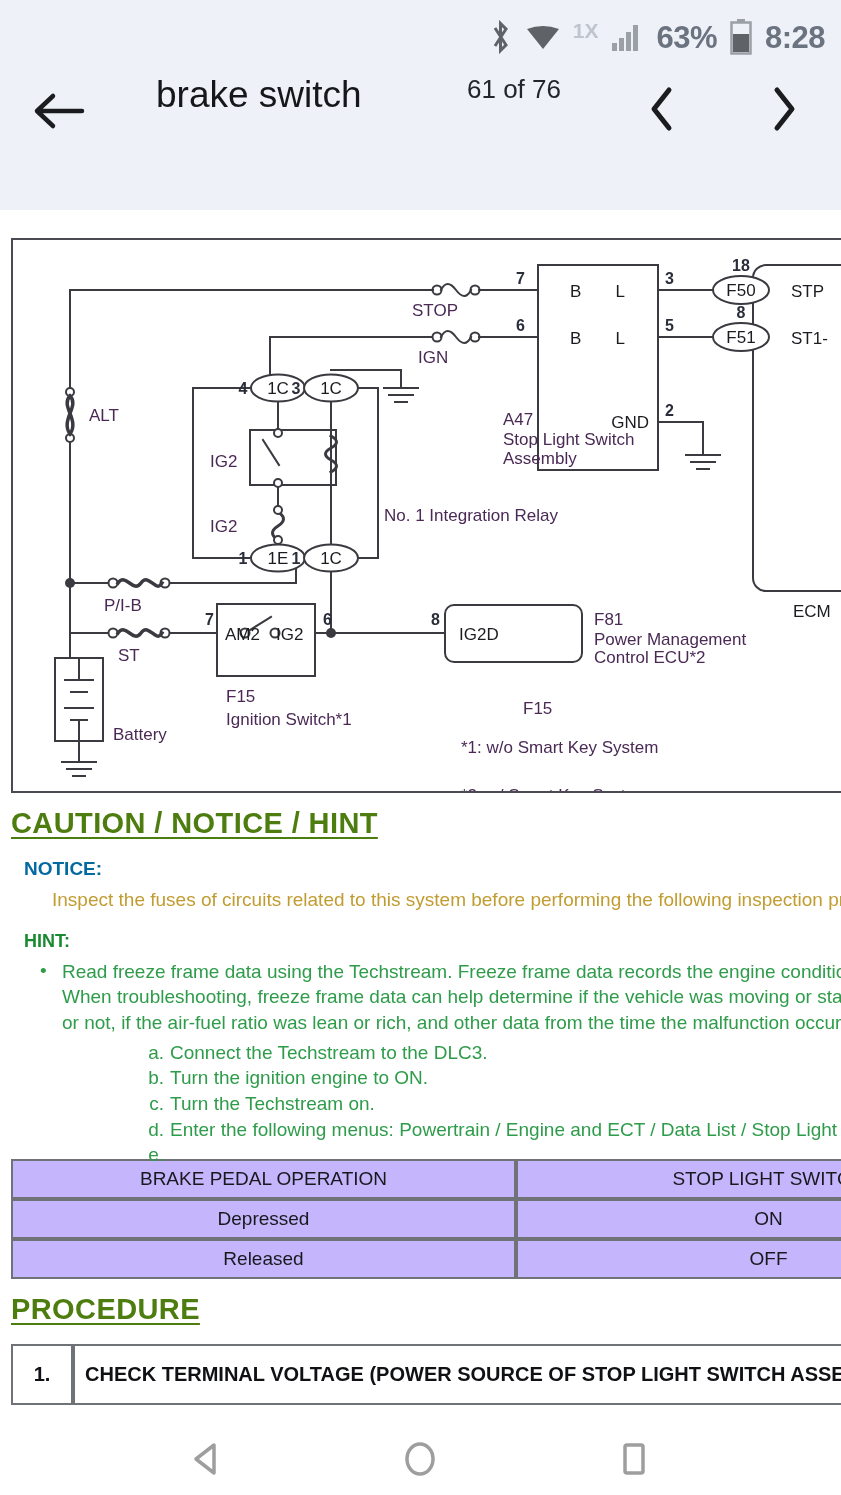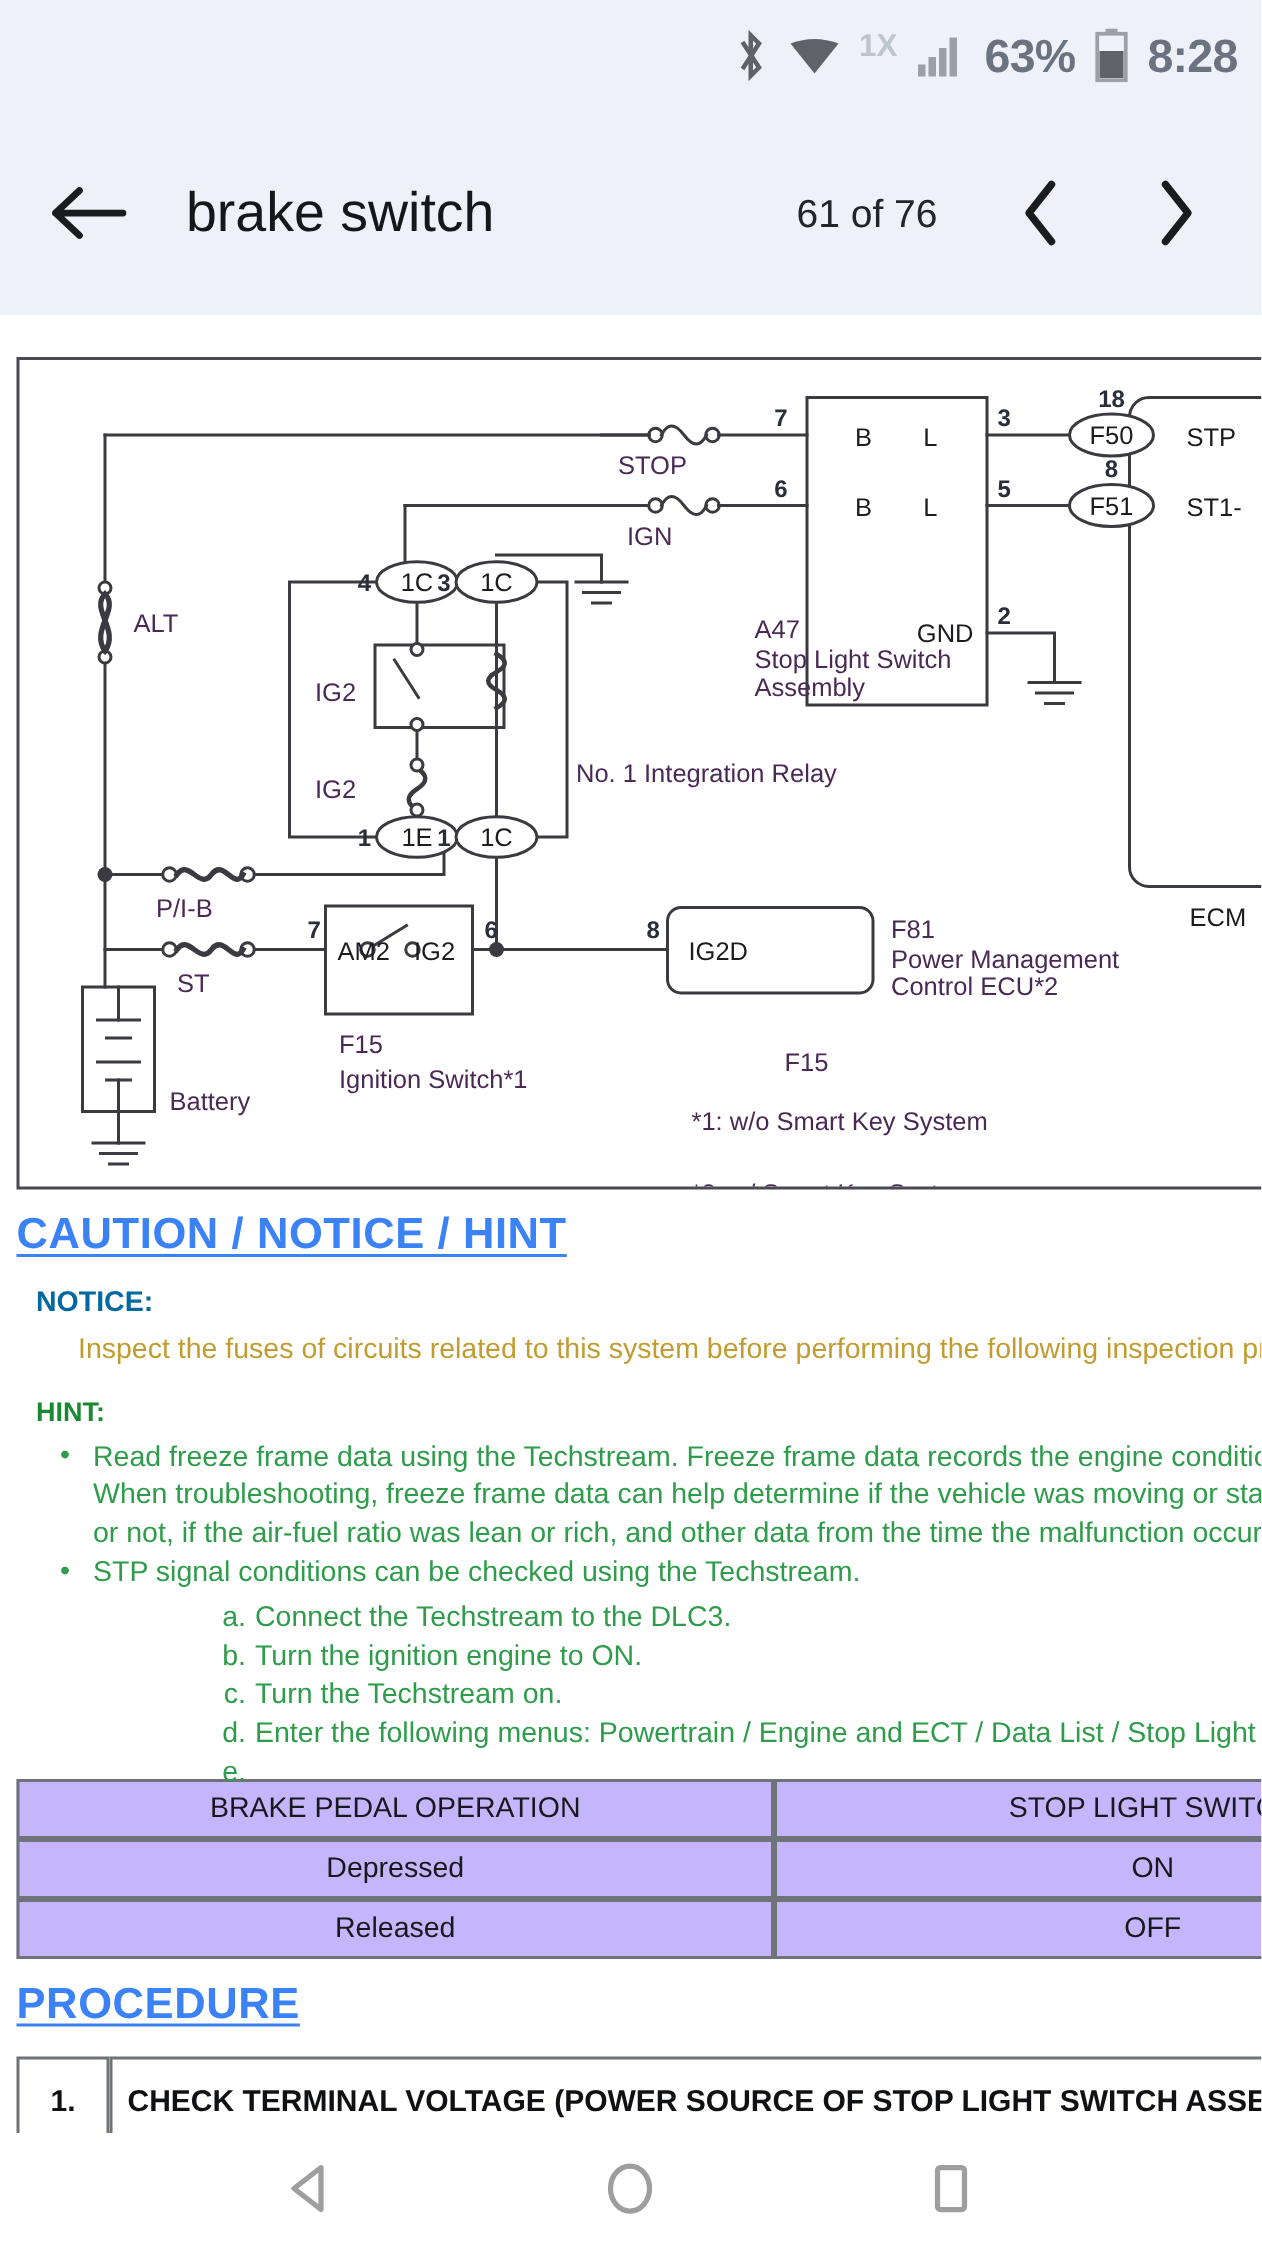--- a/index.html
+++ b/index.html
@@ -36,22 +36,22 @@
     line-height: 1;
     position: relative;
     top: -7px;
   }
 
   
   #app-bar {
     height: 136px;
     background: #eef1f7;
     display: flex;
-    align-items: center;
     padding: 0 22px;
+    gap: 32px;
   }
   #back-arrow {
     width: 74px; height: 74px;
     display: flex; align-items: center; justify-content: center;
     flex: none;
   }
   #doc-title {
     font-size: 37px;
     color: #15171a;
     font-weight: 400;
@@ -87,21 +87,21 @@
     width: 1050px;
     height: 555px;
     border: 2px solid #4a4a52;
     background: #fff;
     position: relative;
   }
   #diagram-svg { display: block; }
 
   
   .section-heading {
-    color: #3b82f6;
+    color: #4d7c0f;
     font-weight: 700;
     font-size: 29px;
     text-decoration: underline;
     text-underline-offset: 4px;
     margin: 14px 0 0 11px;
     letter-spacing: 0.4px;
     display: inline-block;
   }
 
   .notice-label {
@@ -443,21 +443,20 @@
   <div class="section-heading">CAUTION / NOTICE / HINT</div>
 
   <div class="notice-label">NOTICE:</div>
   <div class="notice-body">Inspect the fuses of circuits related to this system before performing the following inspection procedure.</div>
 
   <div class="hint-label">HINT:</div>
   <ul class="hint-list">
     <li>Read freeze frame data using the Techstream. Freeze frame data records the engine condition when malfunc
 When troubleshooting, freeze frame data can help determine if the vehicle was moving or stationary, if the e
 or not, if the air-fuel ratio was lean or rich, and other data from the time the malfunction occurred.</li>
-    <li>STP signal conditions can be checked using the Techstream.</li>
   </ul>
 
   <ol class="sub-steps">
     <li><span class="lbl">a.</span><span>Connect the Techstream to the DLC3.</span></li>
     <li><span class="lbl">b.</span><span>Turn the ignition engine to ON.</span></li>
     <li><span class="lbl">c.</span><span>Turn the Techstream on.</span></li>
     <li><span class="lbl">d.</span><span>Enter the following menus: Powertrain / Engine and ECT / Data List / Stop Light Switch and ST1.</span></li>
     <li><span class="lbl">e.</span></li>
   </ol>
 

